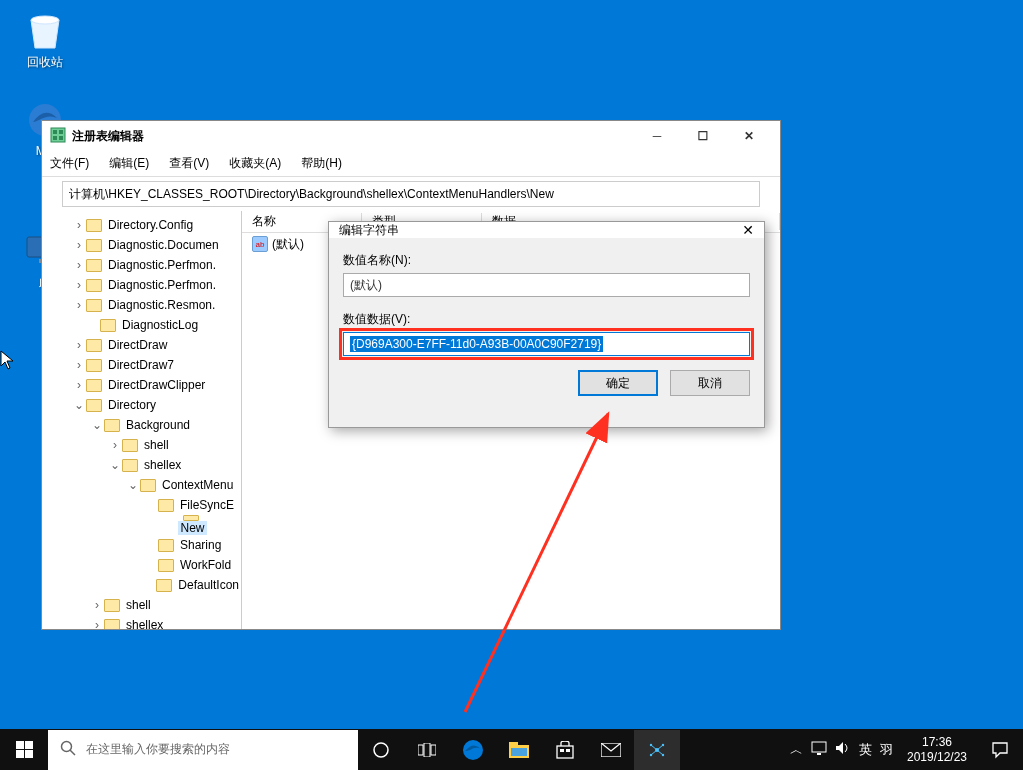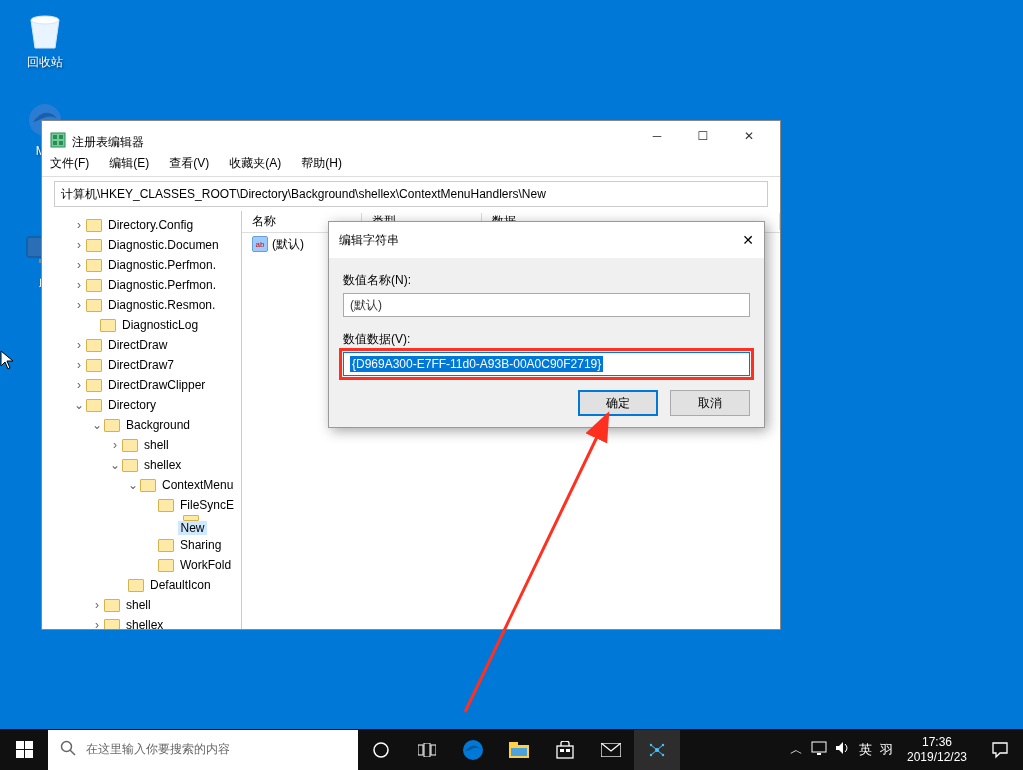--- a/index.html
+++ b/index.html
@@ -5,26 +5,26 @@
 * { margin: 0; padding: 0; box-sizing: border-box; font-family: "Microsoft YaHei", "Segoe UI", sans-serif; }
 body { width: 1023px; height: 770px; background: #0078d7; overflow: hidden; position: relative; }
 
 
 .desktop-icon { position: absolute; width: 70px; text-align: center; color: #fff; font-size: 12px; }
 .desktop-icon .ic { width: 40px; height: 40px; margin: 0 auto 4px; display:flex; align-items:center; justify-content:center; }
 .desktop-icon .lbl { text-shadow: 1px 1px 2px rgba(0,0,0,.5); }
 
 
 .regedit-win { position: absolute; left: 41px; top: 120px; width: 740px; height: 510px; background: #fff; border: 1px solid #888; display: flex; flex-direction: column; }
-.titlebar { height: 30px; background: #fff; display: flex; align-items: flex-end; padding: 0 8px; font-size: 12px; }
+.titlebar { height: 30px; background: #fff; display: flex; align-items: center; padding: 0 8px; font-size: 12px; font-weight: bold; }
 .titlebar .ti { margin-left: 6px; flex: 1; }
 .win-controls { display: flex; }
 .win-btn { width: 46px; height: 30px; display:flex; align-items:center; justify-content:center; font-size: 12px; color:#333; }
 .menubar { height: 26px; display: flex; align-items:center; gap: 20px; padding: 0 8px; font-size: 12px; border-bottom: 1px solid #ddd; }
-.addrbar { height: 26px; border: 1px solid #ccc; margin: 4px 12px; padding: 2px 6px; font-size: 12px; display:flex; align-items:center; }
+.addrbar { height: 26px; border: 1px solid #ccc; margin: 4px 20px; padding: 2px 6px; font-size: 12px; display:flex; align-items:center; }
 .body-split { flex:1; display:flex; min-height:0; }
 .tree-pane { width: 200px; border-right: 1px solid #ccc; overflow: auto; font-size: 12px; padding-top: 4px; }
 .list-pane { flex:1; display:flex; flex-direction:column; }
 .list-header { height: 22px; display:flex; border-bottom: 1px solid #ddd; font-size: 12px; align-items:center; }
 .col-h { padding: 0 10px; border-right: 1px solid #ddd; }
 .col-h.n { width: 120px; }
 .col-h.t { width: 120px; }
 .col-h.d { flex:1; }
 .list-row { height: 22px; display:flex; align-items:center; font-size:12px; padding-left: 10px; gap:4px; }
 .str-icon { width:16px; height:16px; background:#9ecbff; border:1px solid #6a9fd4; border-radius:2px; font-size:8px; color:#d00; display:flex; align-items:center; justify-content:center; }
@@ -32,21 +32,21 @@
 
 .tn { white-space: nowrap; }
 .tn .row { display:flex; align-items:center; height:20px; padding-left:4px; }
 .tw { width:14px; text-align:center; color:#666; cursor:default; font-size:12px;}
 .fld { width:16px; height:13px; background:#ffe9a6; border:1px solid #d6b24c; border-radius:1px; margin-right:4px; }
 .tn .lbl { padding: 0 2px; }
 .tn .lbl.sel { background:#cde8ff; }
 
 
 .dlg { position:absolute; left: 328px; top: 221px; width: 437px; height: 207px; background:#f0f0f0; border:1px solid #999; box-shadow: 3px 3px 12px rgba(0,0,0,.35); }
-.dlg-title { height: 36px; background:#fff; display:flex; align-items:center; padding:0 10px; font-size:12px; }
+.dlg-title { height: 16px; background:#fff; display:flex; align-items:center; padding:0 10px; font-size:12px; }
 .dlg-title .t { flex:1; }
 .dlg-body { padding: 14px 14px 0 14px; font-size:12px; }
 .dlg-body label { display:block; margin-bottom:4px; }
 .fld-box { width:100%; height:24px; border:1px solid #aaa; background:#fff; padding:0 6px; font-size:12px; }
 .fld-box[readonly]{ background:#fff; color:#333;}
 .val-wrap { position:relative; }
 .red-box { position:absolute; left:-4px; top:-4px; right:-4px; bottom:-4px; border:3px solid #ff3020; pointer-events:none;}
 .sel-text { background:#0078d7; color:#fff; padding:1px 2px; }
 .btn-row { display:flex; justify-content:flex-end; gap:12px; padding: 14px 14px 12px; }
 .d-btn { width:80px; height:26px; border:1px solid #aaa; background:#e1e1e1; font-size:12px; display:flex; align-items:center; justify-content:center; }
@@ -253,21 +253,21 @@
           </div>
         </div>
         <div class="tn">
           <div class="row" style="padding-left: 102px;">
             <span class="tw"></span>
             <span class="fld"></span>
             <span class="lbl">WorkFold</span>
           </div>
         </div>
         <div class="tn">
-          <div class="row" style="padding-left: 72px;">
+          <div class="row" style="padding-left: 72px; justify-content: flex-end;">
             <span class="tw"></span>
             <span class="fld"></span>
             <span class="lbl">DefaultIcon</span>
           </div>
         </div>
         <div class="tn">
           <div class="row" style="padding-left: 48px;">
             <span class="tw">›</span>
             <span class="fld"></span>
             <span class="lbl">shell</span>

